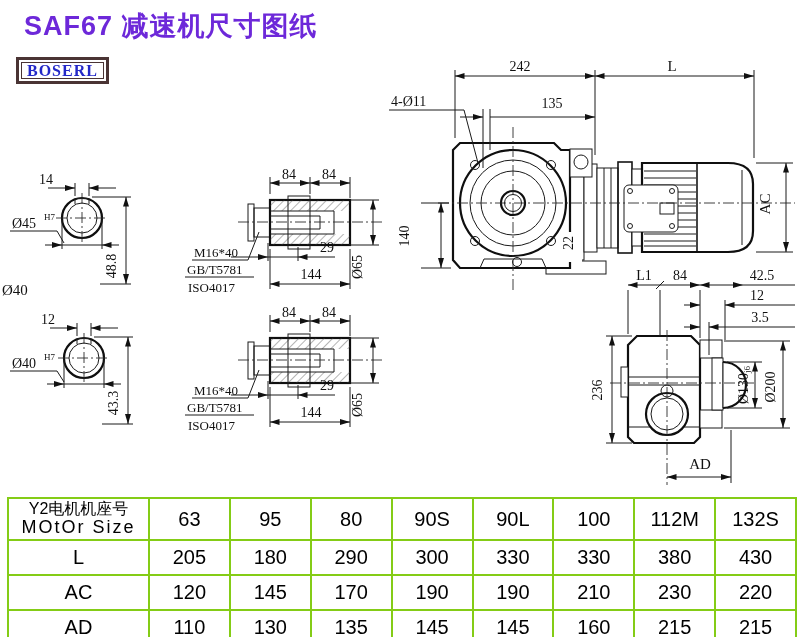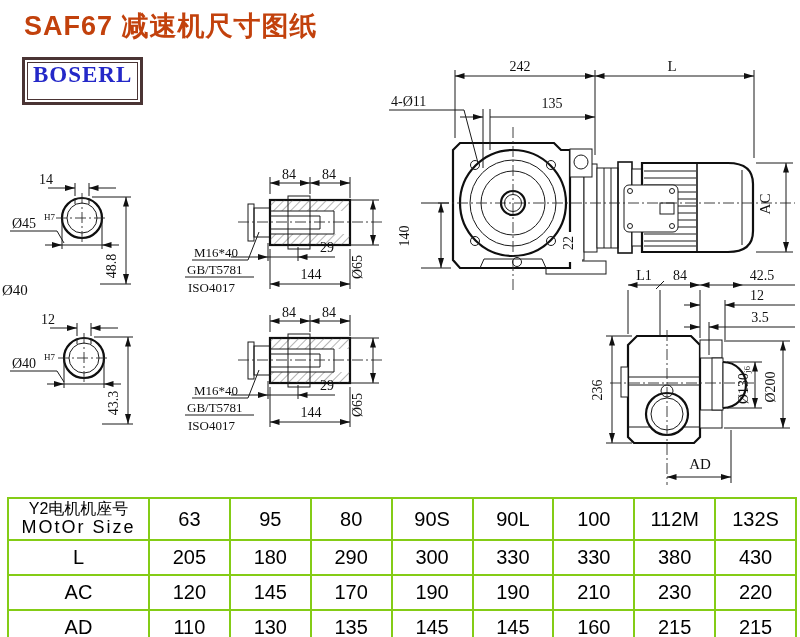--- a/index.html
+++ b/index.html
@@ -1,23 +1,23 @@
 <!DOCTYPE html>
 <html><head>
 <meta charset="utf-8">
 <style>
   html,body{margin:0;padding:0;background:#fff;}
   .page{position:relative;width:800px;height:637px;background:#fff;overflow:hidden;
         font-family:"Liberation Sans",sans-serif;color:#111;}
   .title{position:absolute;left:24px;top:8px;font-size:27px;font-weight:bold;
-         letter-spacing:1px;color:#c2410c;white-space:nowrap;}
-  .logo{position:absolute;left:22px;top:57px;border:3px solid #4a3434;
+         letter-spacing:1px;color:#6d28d9;white-space:nowrap;}
+  .logo{position:absolute;left:16px;top:57px;border:3px solid #4a3434;
         box-shadow:inset 0 0 0 2px #fff,inset 0 0 0 3px #4a3434;
-        padding:2px 8px 14px 8px;color:#2428c8;
-        font-family:"Liberation Serif",serif;font-weight:bold;font-size:23px;letter-spacing:1px;}
+        padding:2px 8px 1px 8px;color:#2428c8;
+        font-family:"Liberation Serif",serif;font-weight:bold;font-size:16px;letter-spacing:1px;}
   svg{position:absolute;left:0;top:0;}
   .ln{stroke:#1a1a1a;stroke-width:1;fill:none;}
   .md{stroke:#151515;stroke-width:1.6;fill:none;}
   .bd{stroke:#0f0f0f;stroke-width:2.2;fill:none;}
   .bw{stroke:#0f0f0f;stroke-width:2.2;fill:#fff;}
   .lw{stroke:#1a1a1a;stroke-width:1;fill:#fff;}
   .cl{stroke:#2a2a2a;stroke-width:0.9;fill:none;stroke-dasharray:11 3 2 3;}
   text{font-family:"Liberation Serif",serif;font-size:14px;fill:#111;}
   .t13{font-size:13px;} .t15{font-size:15px;} .sup{font-size:9px;} .sub{font-size:9px;}
   table.spec{position:absolute;left:7px;top:497px;width:790px;border-collapse:collapse;

